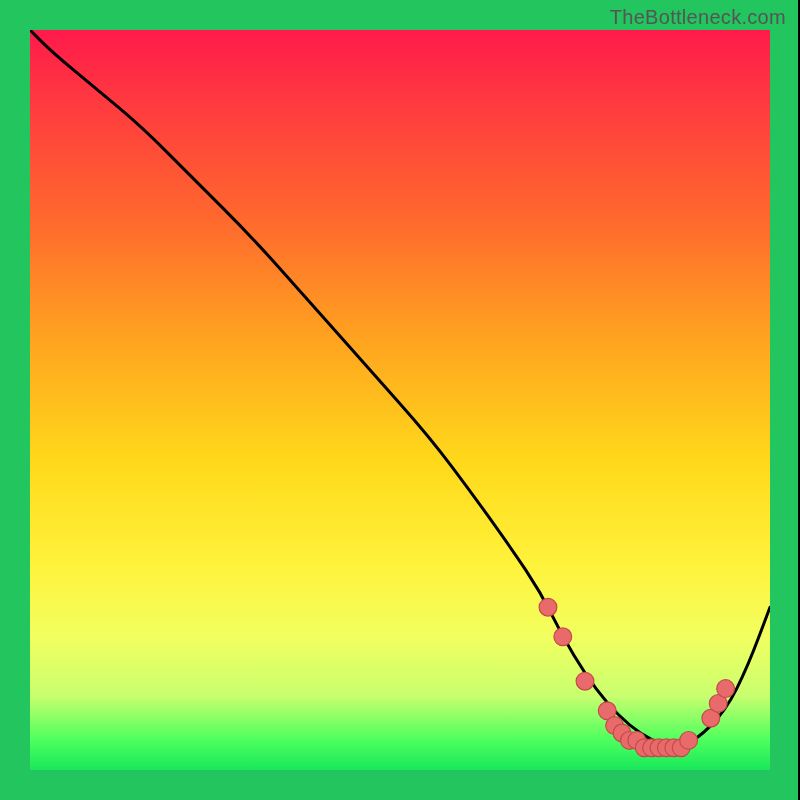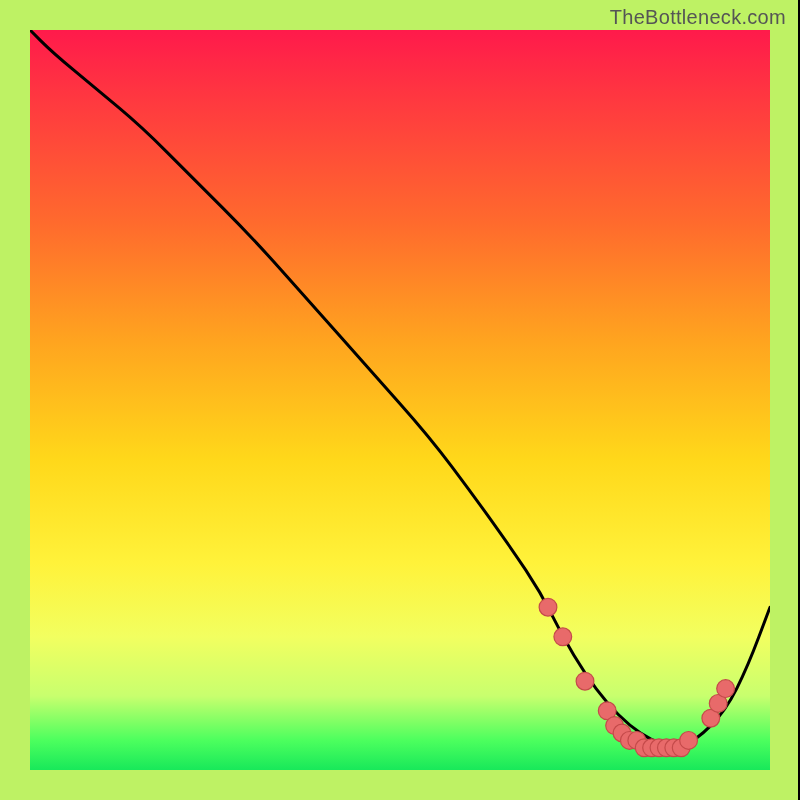--- a/index.html
+++ b/index.html
@@ -8,21 +8,21 @@
     width: 800px;
     height: 800px;
     background: #000;
     font-family: Arial, Helvetica, sans-serif;
     overflow: hidden;
   }
   .stage {
     position: relative;
     width: 798px;
     height: 800px;
-    background: #bef264;
+    background: #22c55e;
   }
   .watermark {
     position: absolute;
     top: 6px;
     right: 12px;
     color: #555;
     font-size: 20px;
     font-weight: 500;
     letter-spacing: 0.3px;
     z-index: 10;

